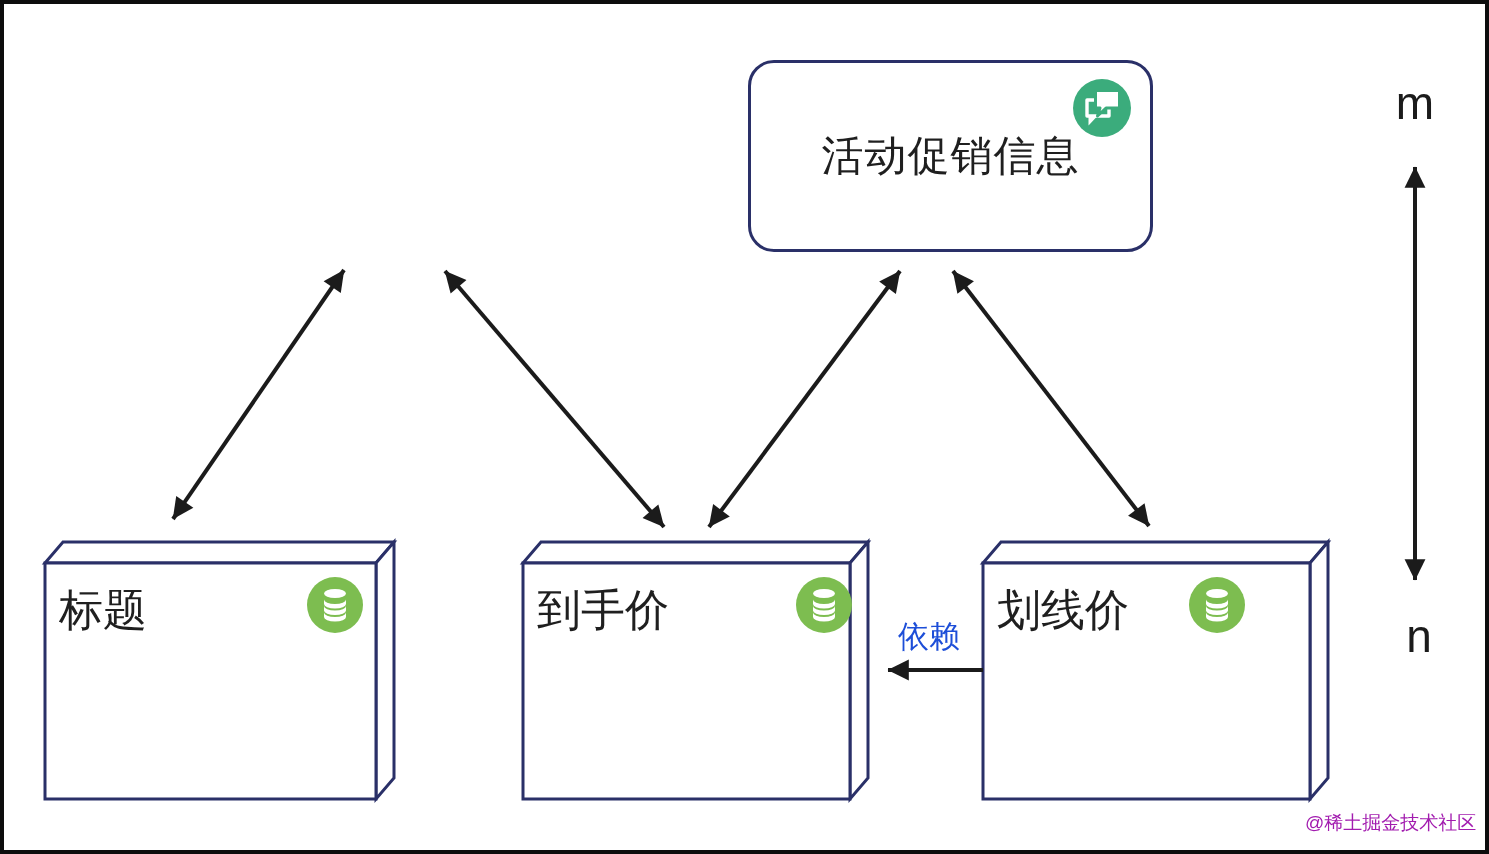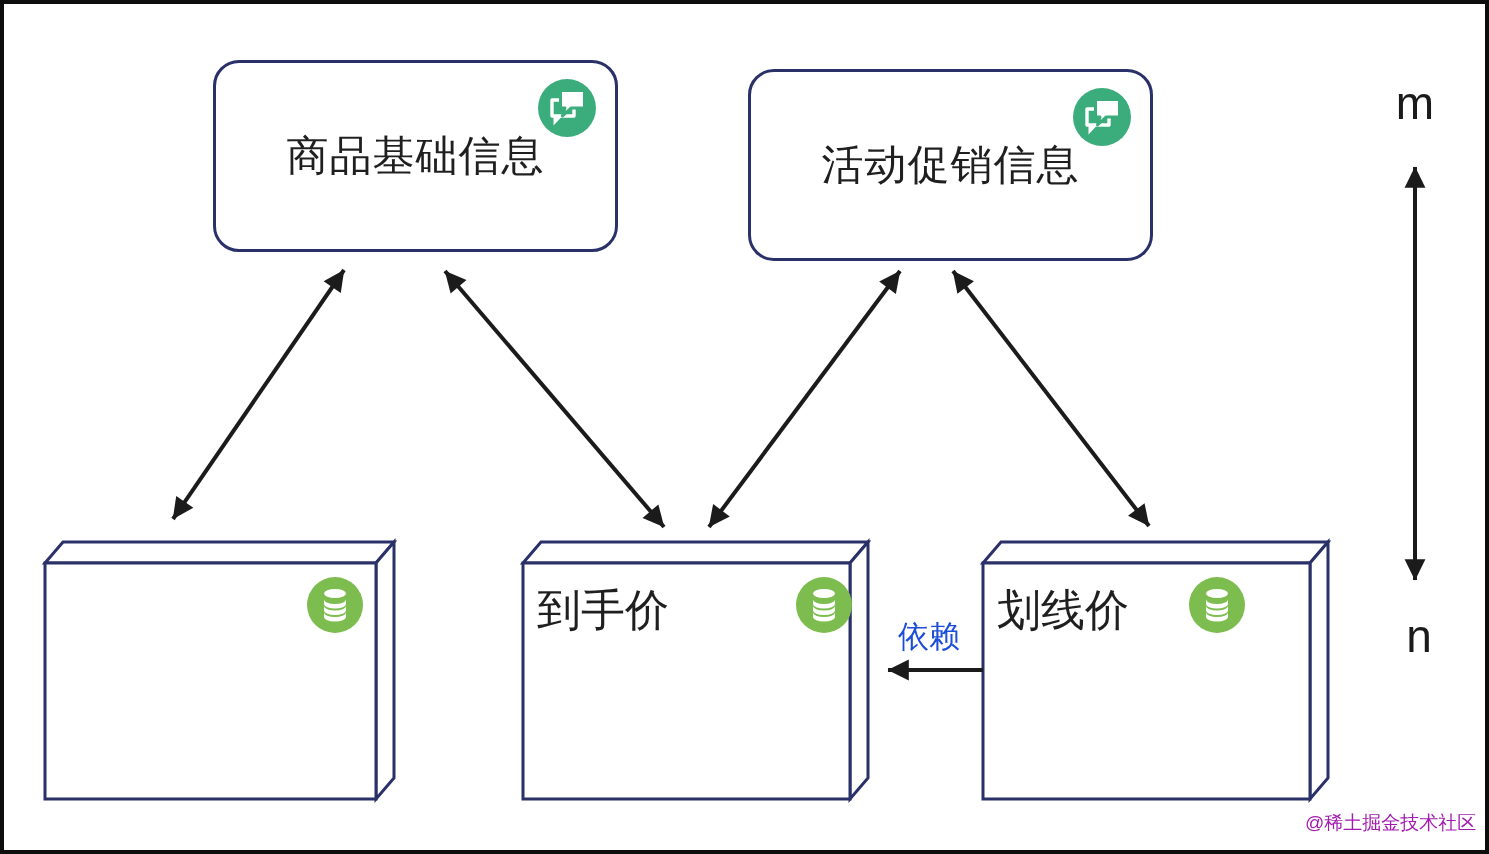--- a/index.html
+++ b/index.html
@@ -14,21 +14,21 @@
   }
   svg.overlay{position:absolute;left:0;top:0;display:block;}
 
   
   .top-node{
     position:absolute;width:405px;height:192px;box-sizing:border-box;
     background:#ffffff;border:3px solid #2a3068;border-radius:26px;
     display:flex;align-items:center;justify-content:center;
   }
   .top-node.tl{left:213px;top:60px;}
-  .top-node.tr{left:748px;top:60px;margin-top:9px;}
+  .top-node.tr{left:748px;top:60px;}
   .top-label{font-size:42px;letter-spacing:1px;color:#1f1f1f;}
 
   
   .bottom-node{position:absolute;width:331px;height:236px;}
   .bottom-node.b1{left:45px;top:563px;}
   .bottom-node.b2{left:523px;top:563px;width:327px;padding-left:15px;}
   .bottom-node.b3{left:983px;top:563px;width:275px;}
   .bottom-label{position:absolute;left:14px;top:18px;font-size:44px;color:#1f1f1f;}
 
   .icon{position:absolute;display:block;line-height:0;}
@@ -85,45 +85,35 @@
     <g stroke="#1b1b1b" stroke-width="4">
       <line x1="344" y1="270" x2="173" y2="519" marker-start="url(#ah-start)" marker-end="url(#ah-end)"></line>
       <line x1="445" y1="271" x2="664" y2="527" marker-start="url(#ah-start)" marker-end="url(#ah-end)"></line>
       <line x1="900" y1="271" x2="709" y2="527" marker-start="url(#ah-start)" marker-end="url(#ah-end)"></line>
       <line x1="953" y1="271" x2="1149" y2="526" marker-start="url(#ah-start)" marker-end="url(#ah-end)"></line>
       <line x1="983" y1="670" x2="888" y2="670" marker-end="url(#ah-end)"></line>
       <line x1="1415" y1="167" x2="1415" y2="580" marker-start="url(#ah-start)" marker-end="url(#ah-end)"></line>
     </g>
   </svg>
 
-  <div class="top-node tl">
-    <span class="top-label">商品基础信息</span>
-    <span class="icon chat">
-      <svg width="58" height="58" viewBox="0 0 58 58">
-        <circle cx="29" cy="29" r="29" fill="#3bac7c"></circle>
-        <path d="M14 21 h22 v16 h-22 z" fill="none" stroke="#fff" stroke-width="3.4" stroke-linejoin="round"></path>
-        <path d="M15.5 38 v8.5 l8 -8.5 z" fill="#fff"></path>
-        <path d="M22.5 11.5 h24 v17.5 h-13.5 l-8.5 8 l2.5 -8 h-4.5 z" fill="#fff" stroke="#3bac7c" stroke-width="3" stroke-linejoin="round"></path>
-      </svg>
-    </span>
-  </div>
 
   <div class="top-node tr">
     <span class="top-label">活动促销信息</span>
     <span class="icon chat">
       <svg width="58" height="58" viewBox="0 0 58 58">
         <circle cx="29" cy="29" r="29" fill="#3bac7c"></circle>
         <path d="M14 21 h22 v16 h-22 z" fill="none" stroke="#fff" stroke-width="3.4" stroke-linejoin="round"></path>
         <path d="M15.5 38 v8.5 l8 -8.5 z" fill="#fff"></path>
         <path d="M22.5 11.5 h24 v17.5 h-13.5 l-8.5 8 l2.5 -8 h-4.5 z" fill="#fff" stroke="#3bac7c" stroke-width="3" stroke-linejoin="round"></path>
       </svg>
     </span>
   </div>
 
   <div class="bottom-node b1">
+    <span class="bottom-label">标题</span>
     <span class="icon db">
       <svg width="56" height="56" viewBox="0 0 56 56">
         <circle cx="28" cy="28" r="28" fill="#7dbd50"></circle>
         <ellipse cx="28" cy="16.5" rx="11" ry="4.5" fill="#fff"></ellipse>
         <path d="M17 22.5 a11 4.5 0 0 0 22 0 v4.5 a11 4.5 0 0 1 -22 0 z" fill="#fff"></path>
         <path d="M17 29 a11 4.5 0 0 0 22 0 v4.5 a11 4.5 0 0 1 -22 0 z" fill="#fff"></path>
         <path d="M17 35.5 a11 4.5 0 0 0 22 0 v4.5 a11 4.5 0 0 1 -22 0 z" fill="#fff"></path>
       </svg>
     </span>
   </div>

